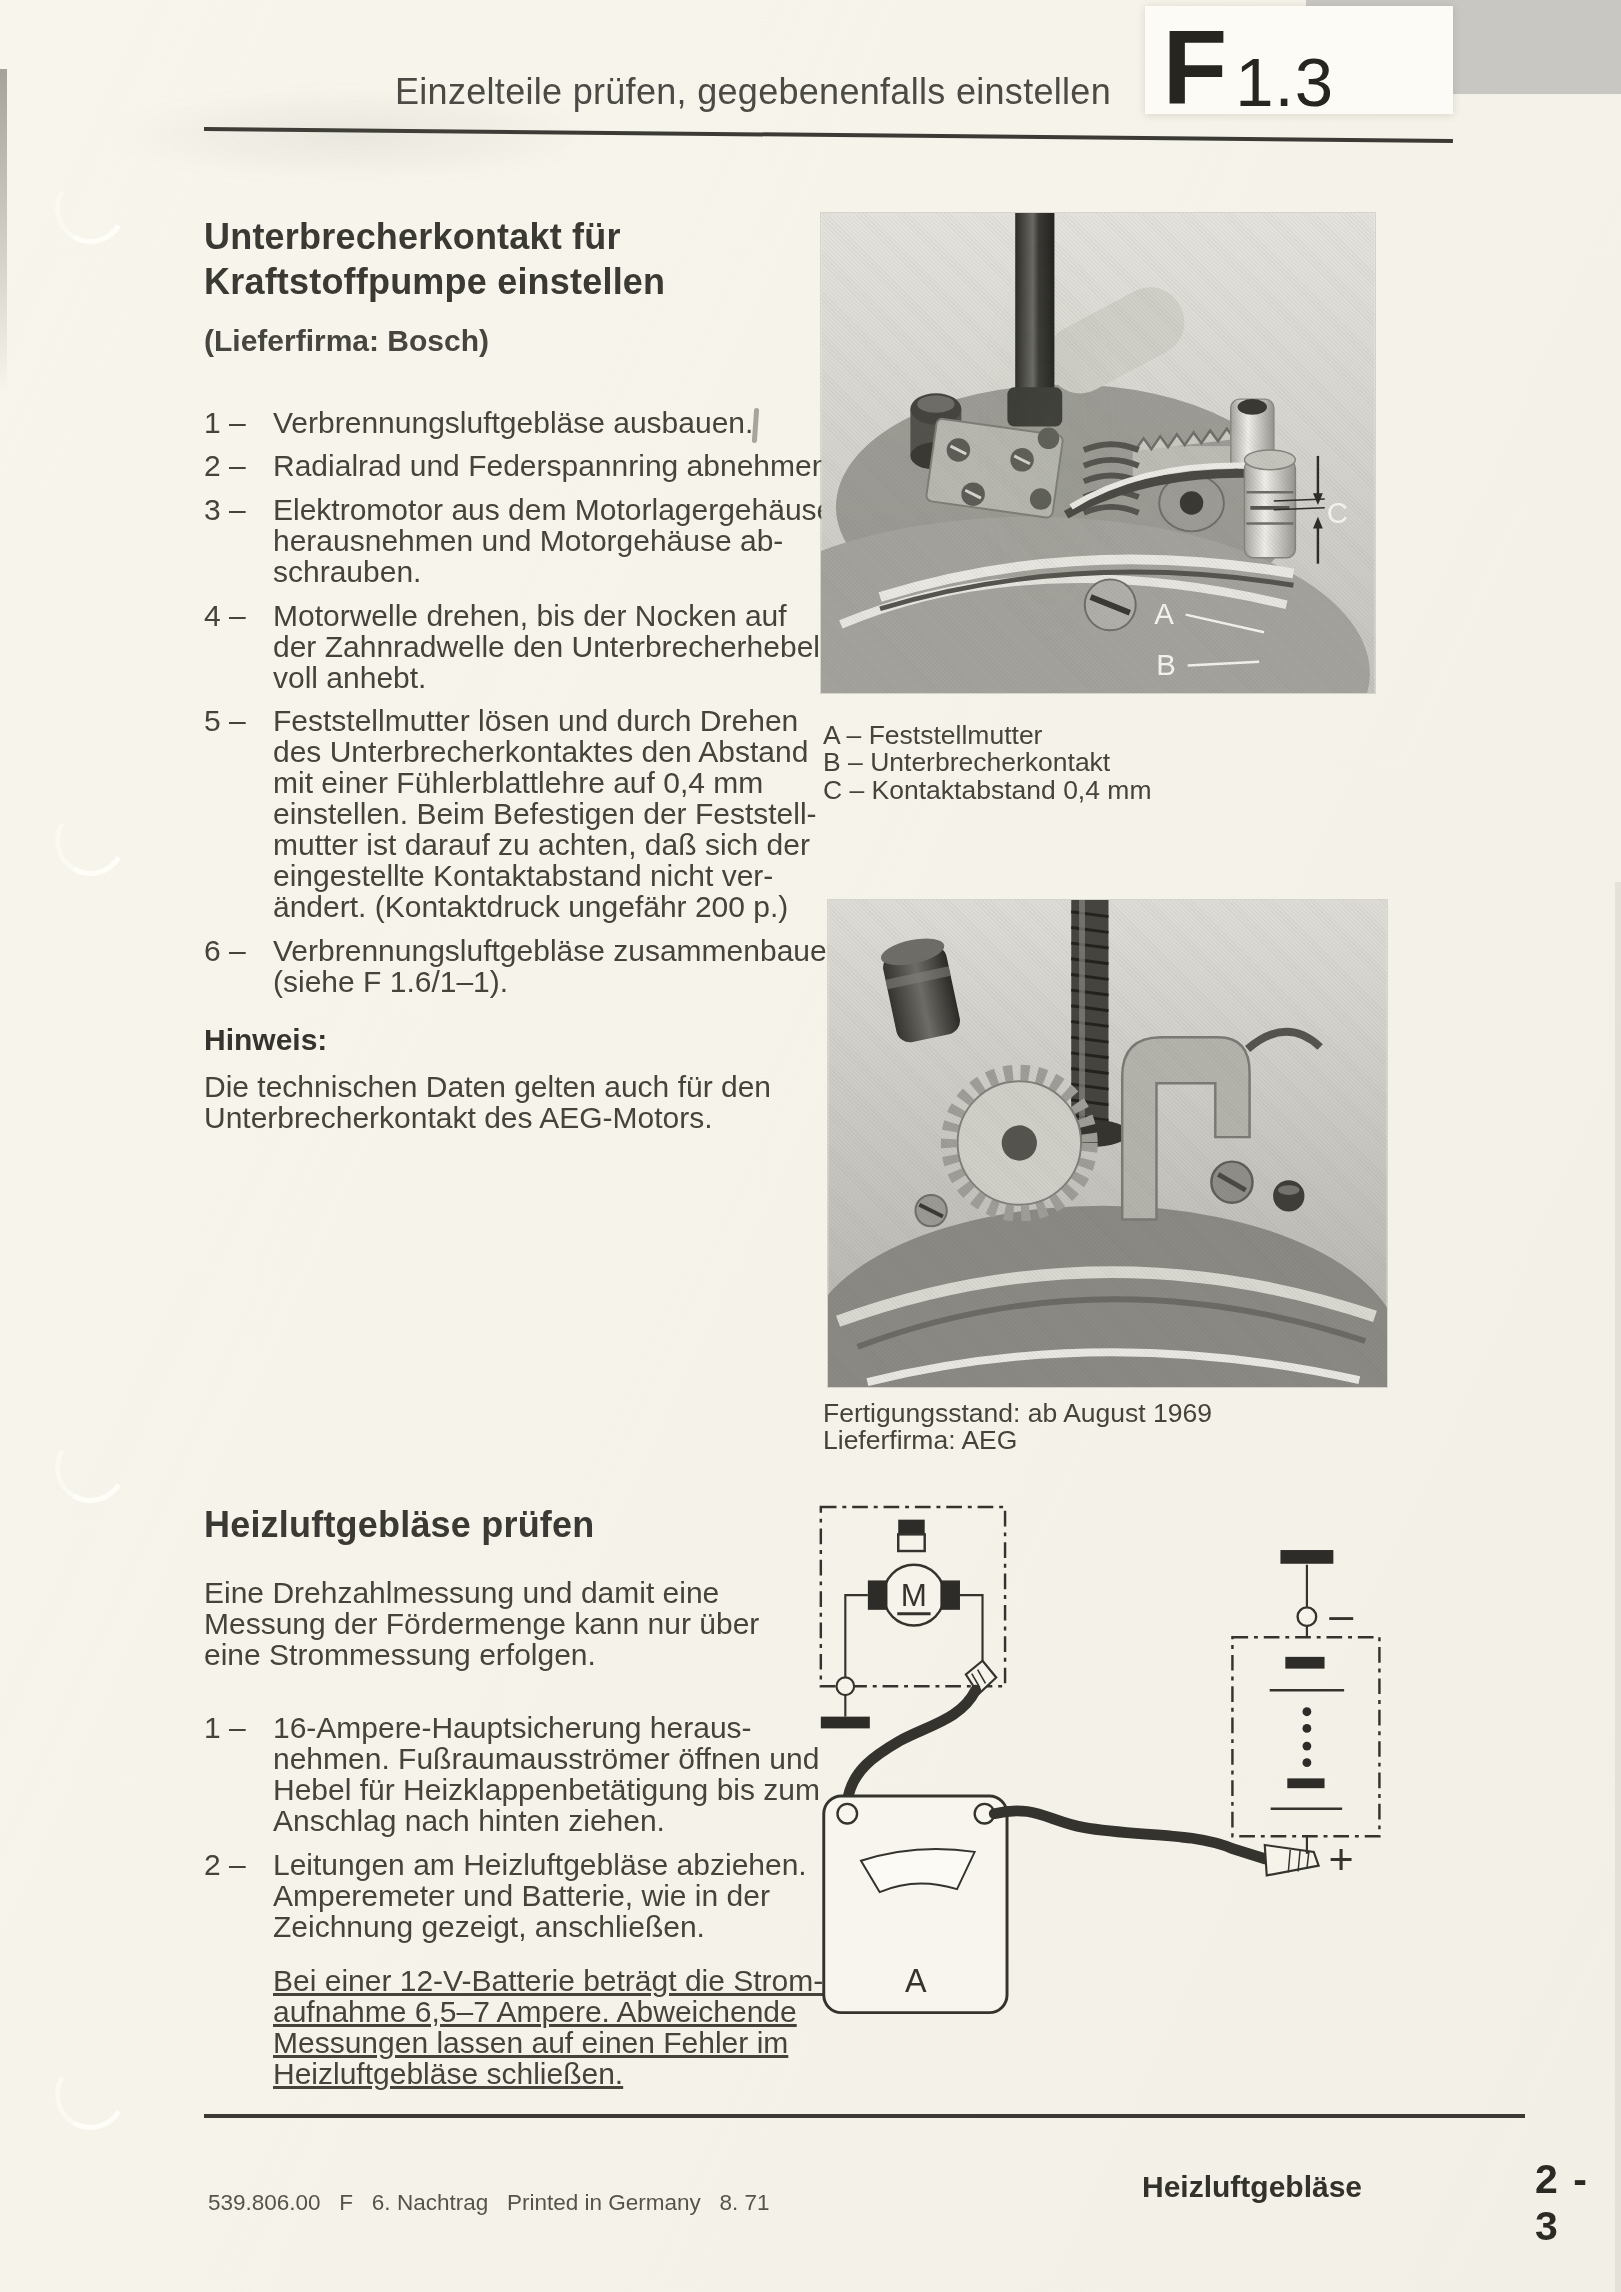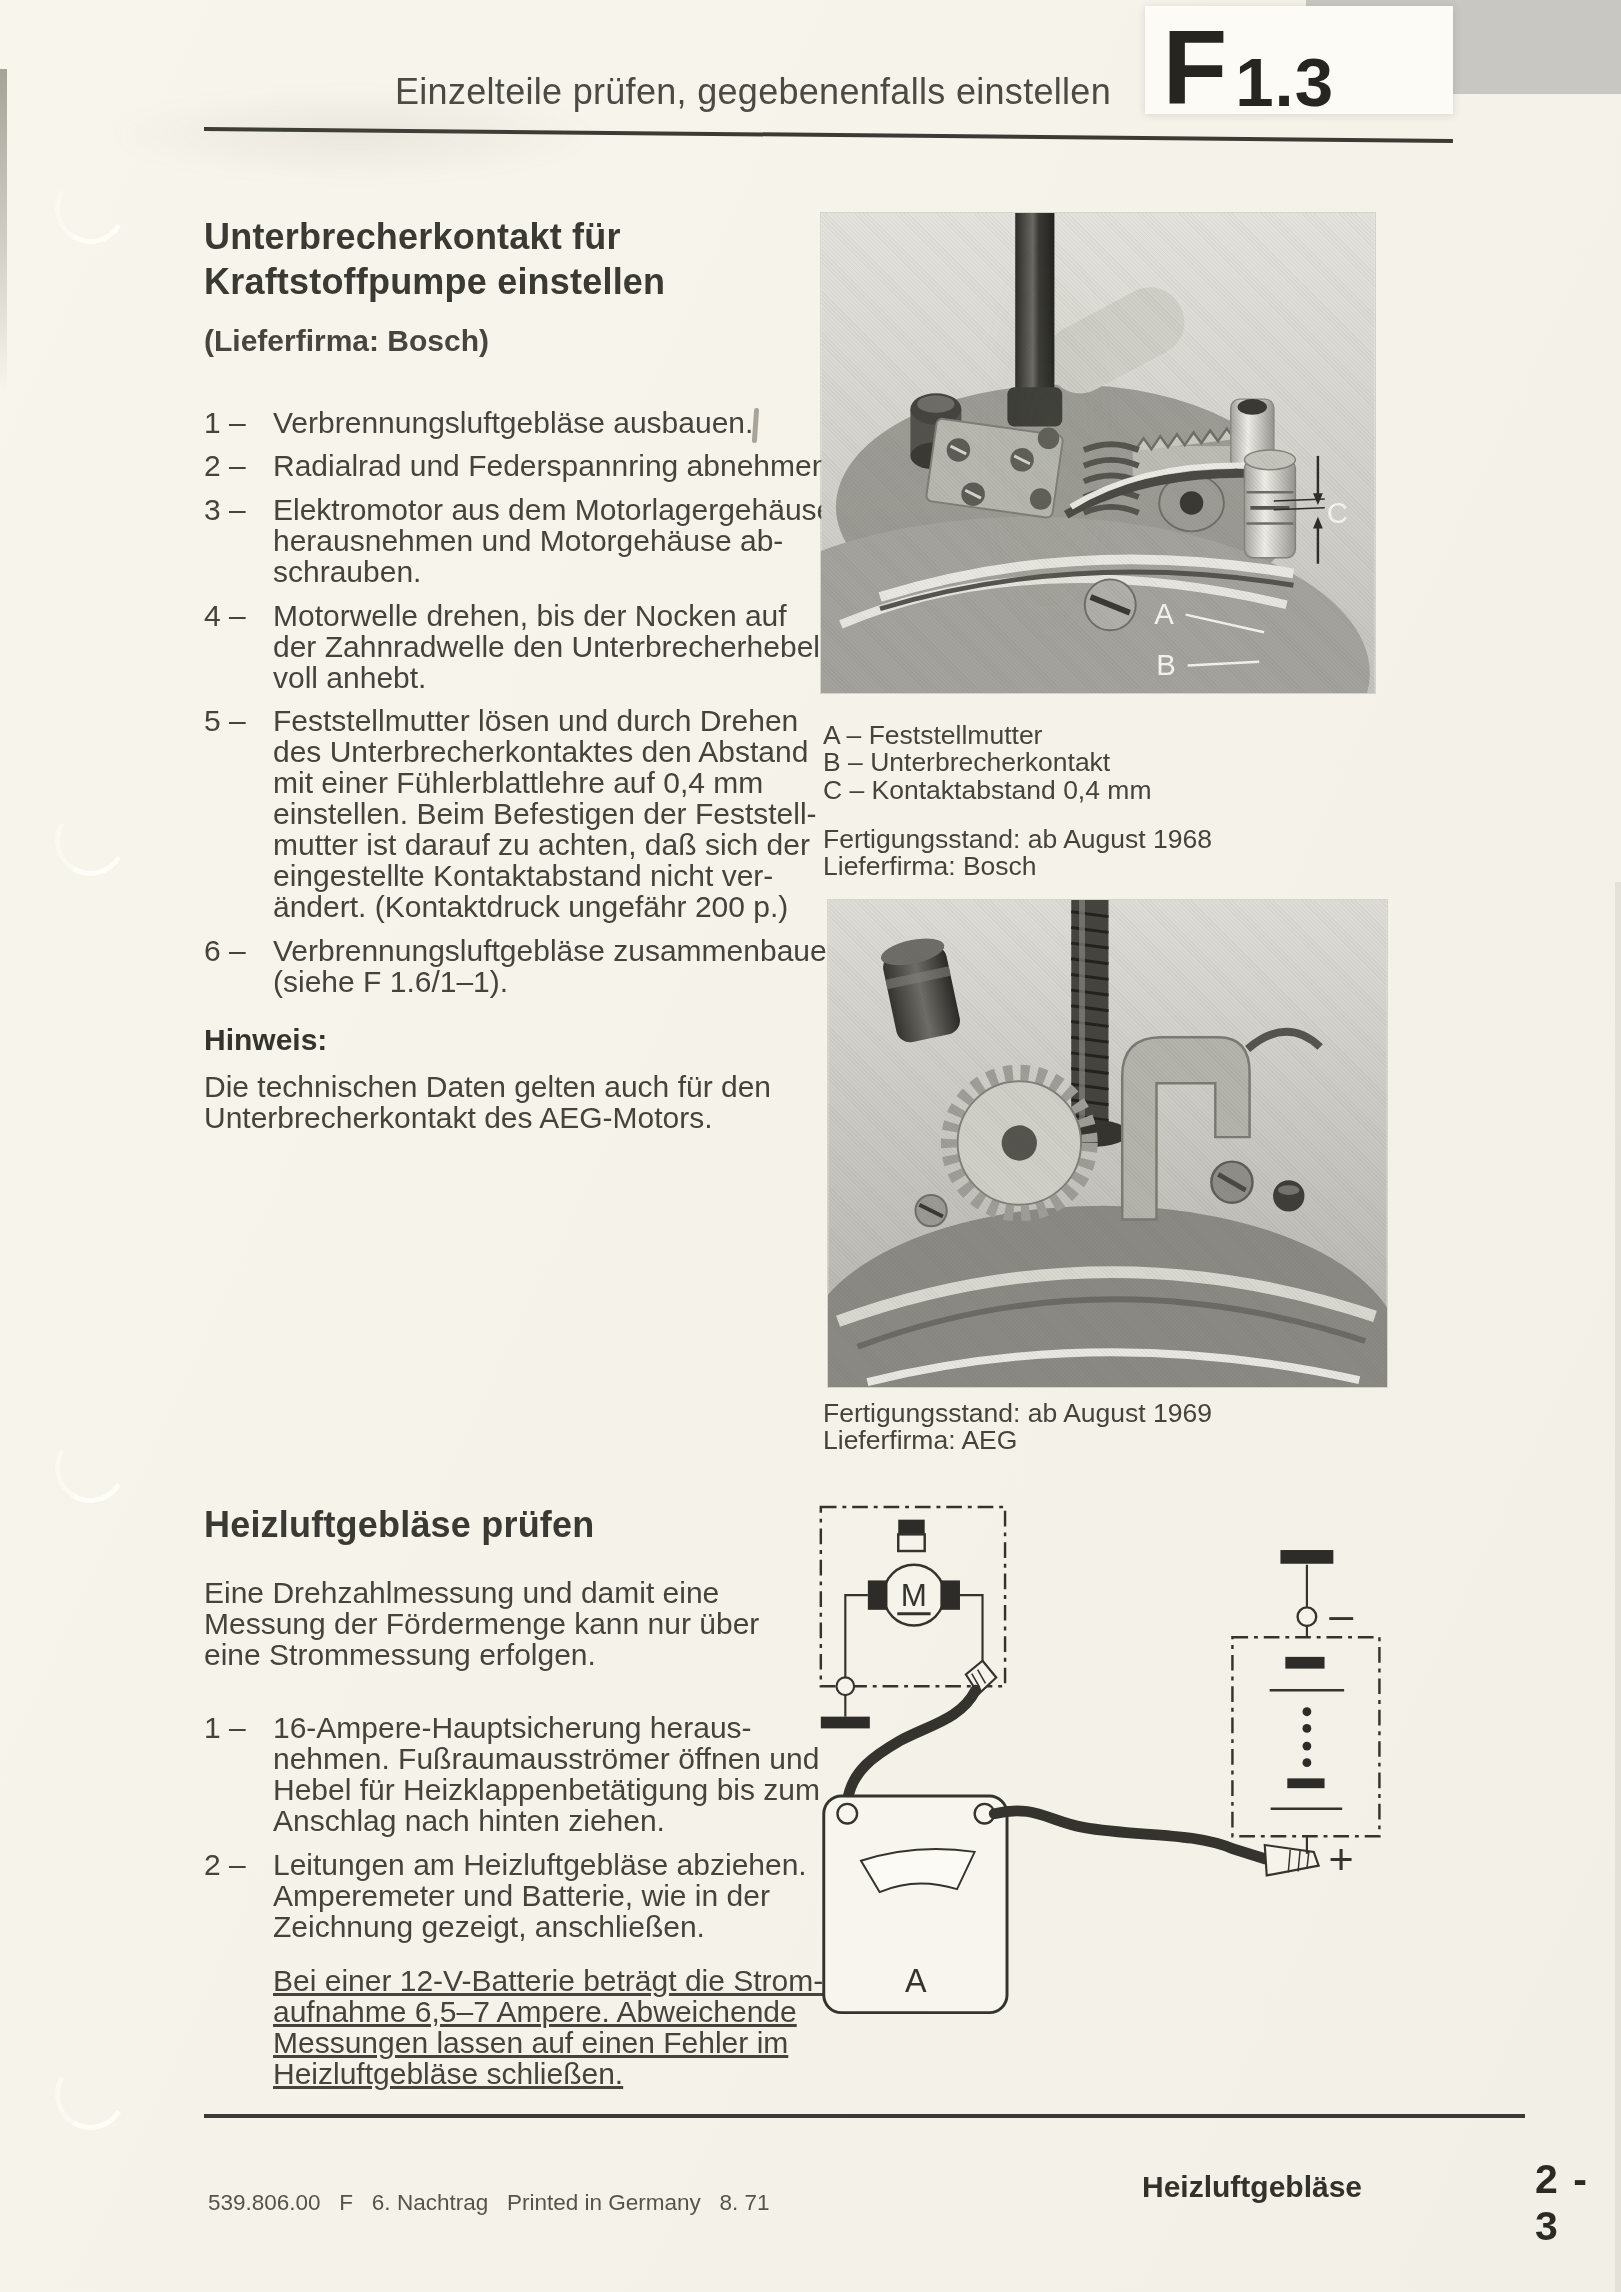--- a/index.html
+++ b/index.html
@@ -10,21 +10,21 @@
   }
   .pre{white-space:pre-line;}
   
   .hdr-gray{position:absolute;left:1306px;top:0;width:316px;height:94px;background:#c9c7c1;}
   .hdr-codebox{
     position:absolute;left:1145px;top:5.9px;width:308px;height:108px;background:#fcfbf6;
     box-shadow:0 1px 7.8px rgba(80,78,70,.18);
     display:flex;align-items:flex-end;justify-content:flex-start;padding:0 0 3.9px 17.6px;box-sizing:border-box;
   }
   .code-letter{font-size:106px;font-weight:700;line-height:.8;color:#27251f;letter-spacing:-2px;}
-  .code-number{font-size:69px;font-weight:700;line-height:.78;color:#27251f;margin-left:9.8px;letter-spacing:1px;}
+  .code-number{font-size:69px;font-weight:400;line-height:.78;color:#27251f;margin-left:9.8px;letter-spacing:1px;}
   .hdr-title{position:absolute;right:510px;top:71px;font-size:36px;color:#4c4a45;letter-spacing:0.3px;}
   .hdr-rule{position:absolute;left:204px;top:127px;width:1249px;height:3.9px;background:#3b3a34;
     transform:rotate(.55deg);transform-origin:left center;}
   
   .col{position:absolute;left:204px;width:667px;}
   .sec1{top:214px;}
   .sec-title{font-size:36px;line-height:45px;font-weight:700;color:#3b3933;letter-spacing:0.2px;margin:0 0 19.6px 0;}
   .subtitle{font-size:30px;margin:0 0 49px 0;color:#47453f;font-weight:bold;}
   .body-text{font-size:30px;line-height:31px;color:#45433c;}
   .step{display:flex;margin-bottom:12.7px;}
@@ -228,22 +228,20 @@
       <text x="340" y="420" font-size="30" fill="#f4f3ee">A</text>
       <line x1="374" y1="462" x2="447" y2="458" stroke="#f2f1ec" stroke-width="2.5"></line>
       <text x="342" y="472" font-size="30" fill="#f4f3ee">B</text>
     </svg>
     <div class="halftone"></div>
   </div>
 
   <div class="fig-legend pre"><span>A – Feststellmutter</span>
 <span>B – Unterbrecherkontakt</span>
 <span>C – Kontaktabstand 0,4 mm</span></div>
-  <div class="fig-caption cap1 pre">Fertigungsstand: ab August 1968
-Lieferfirma: Bosch</div>
 
   <div class="photo photo2">
     <svg width="559" height="487" viewBox="0 0 570 497">
       <defs>
         <linearGradient id="bg2" x1="0" y1="0" x2="0" y2="1">
           <stop offset="0" stop-color="#dddcd6"></stop>
             <stop offset="1" stop-color="#b2b1ab"></stop>
         </linearGradient>
         <linearGradient id="dark2" x1="0" y1="0" x2="1" y2="0">
           <stop offset="0" stop-color="#35342f"></stop>

